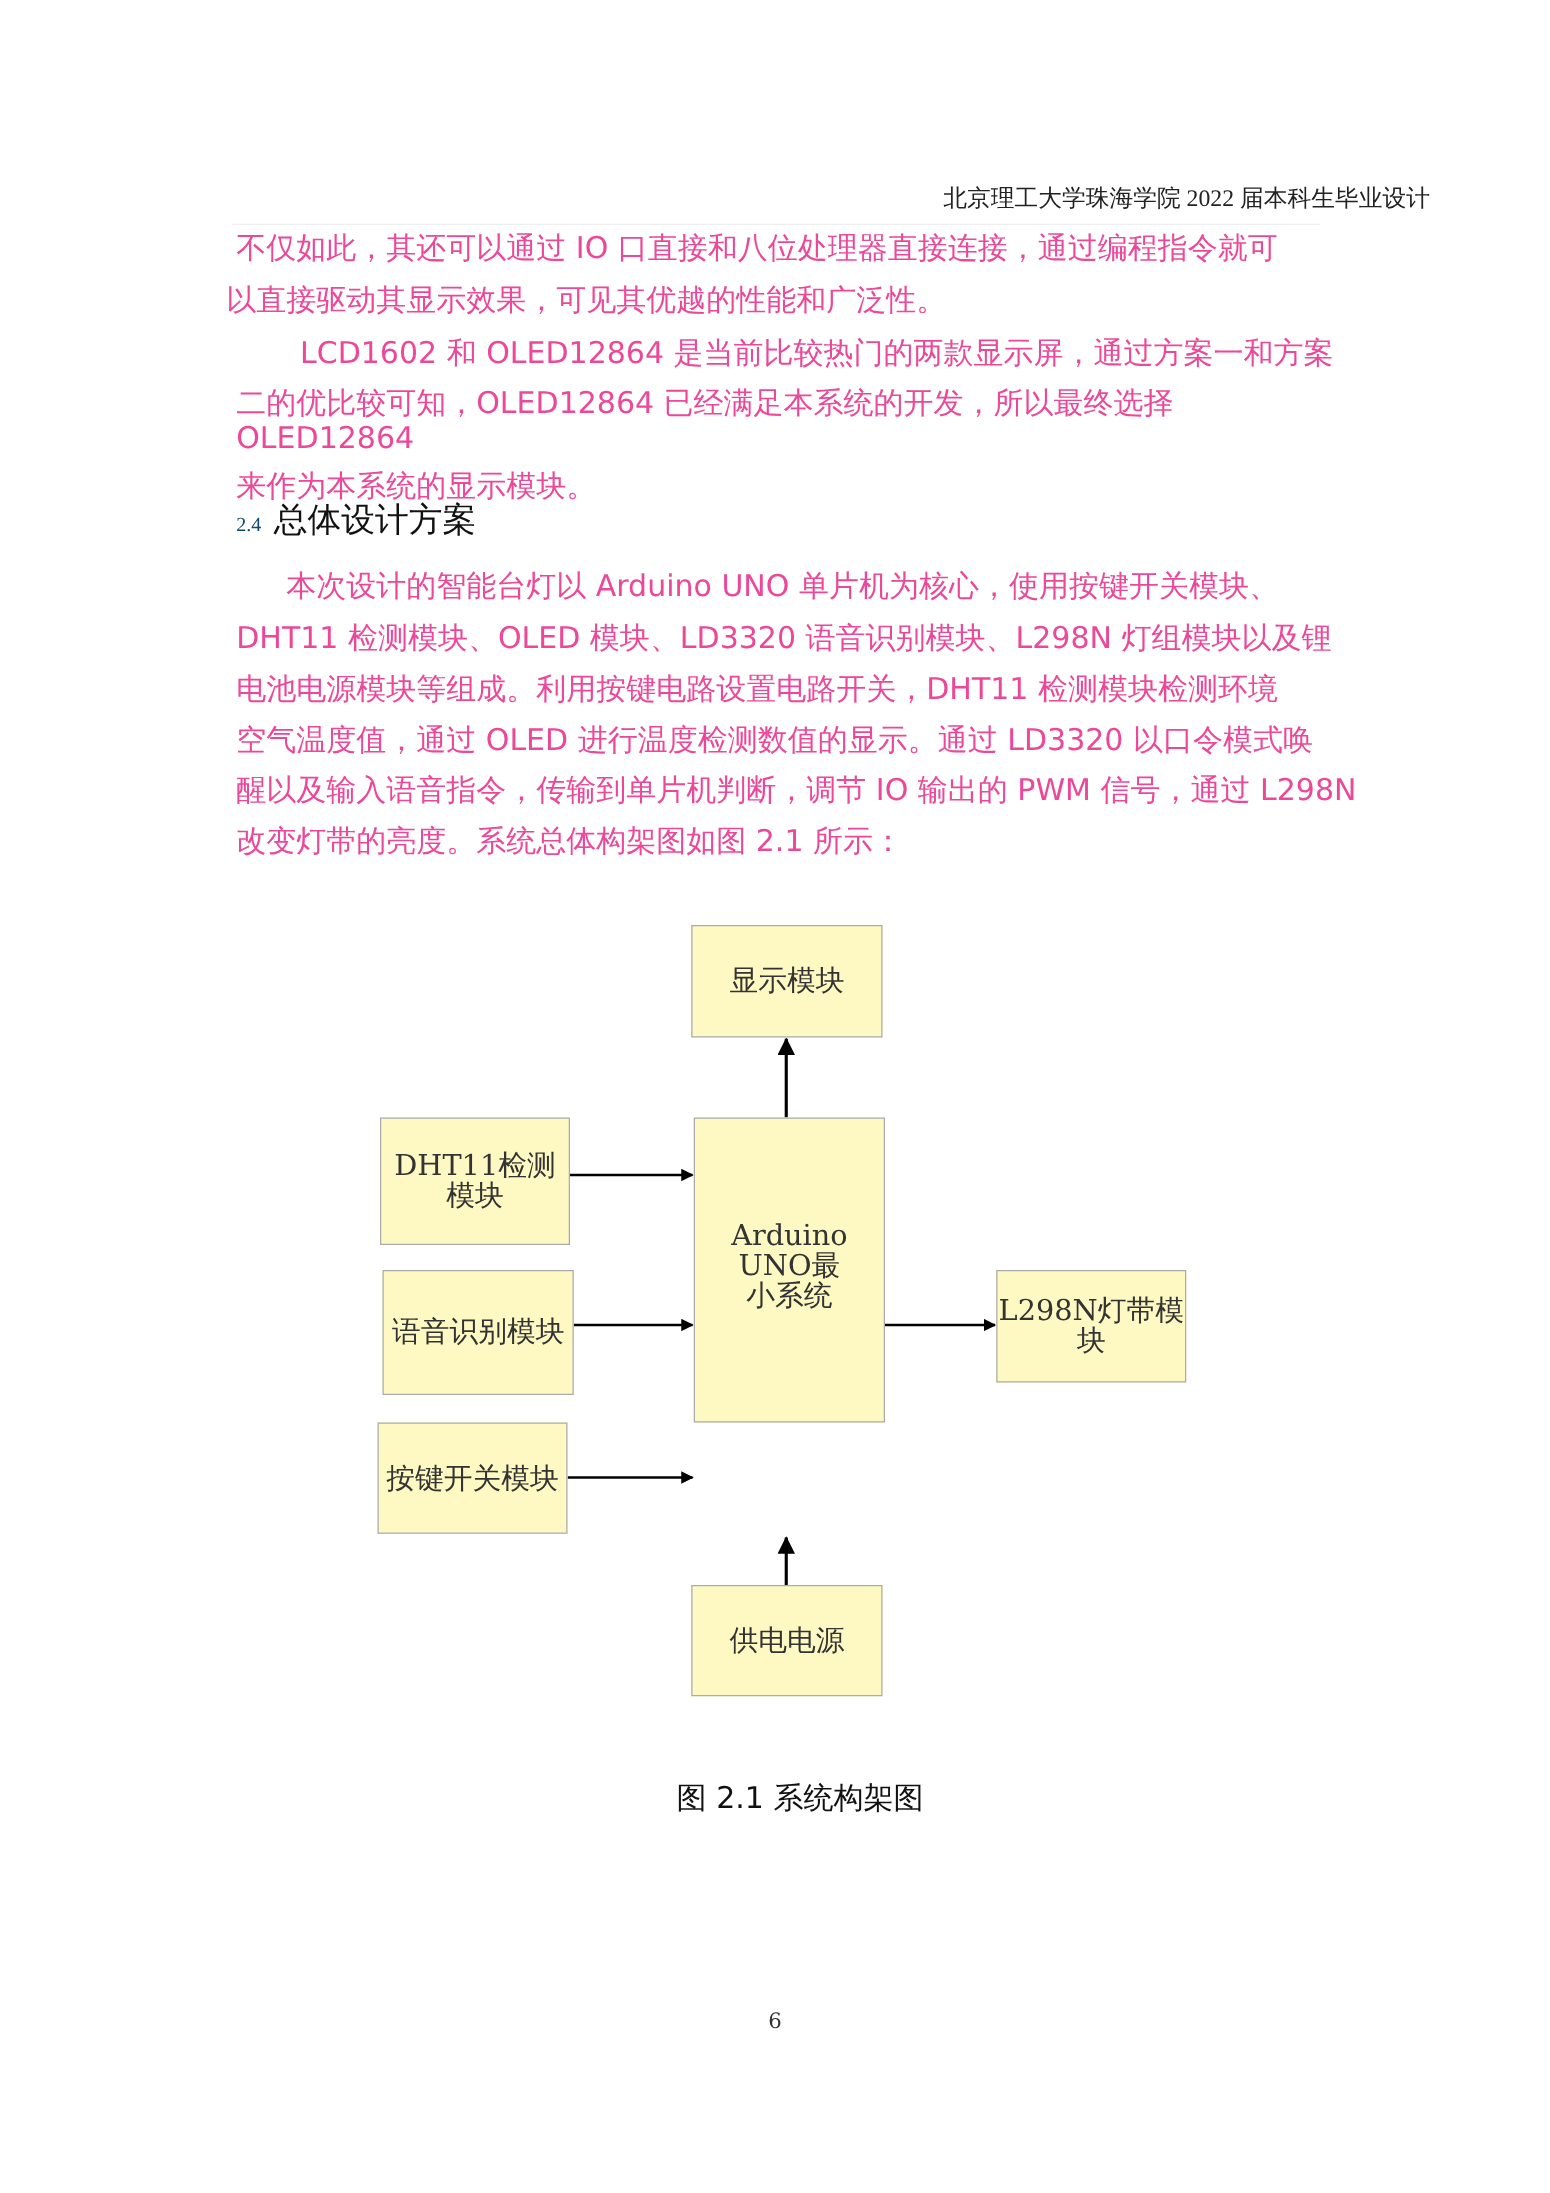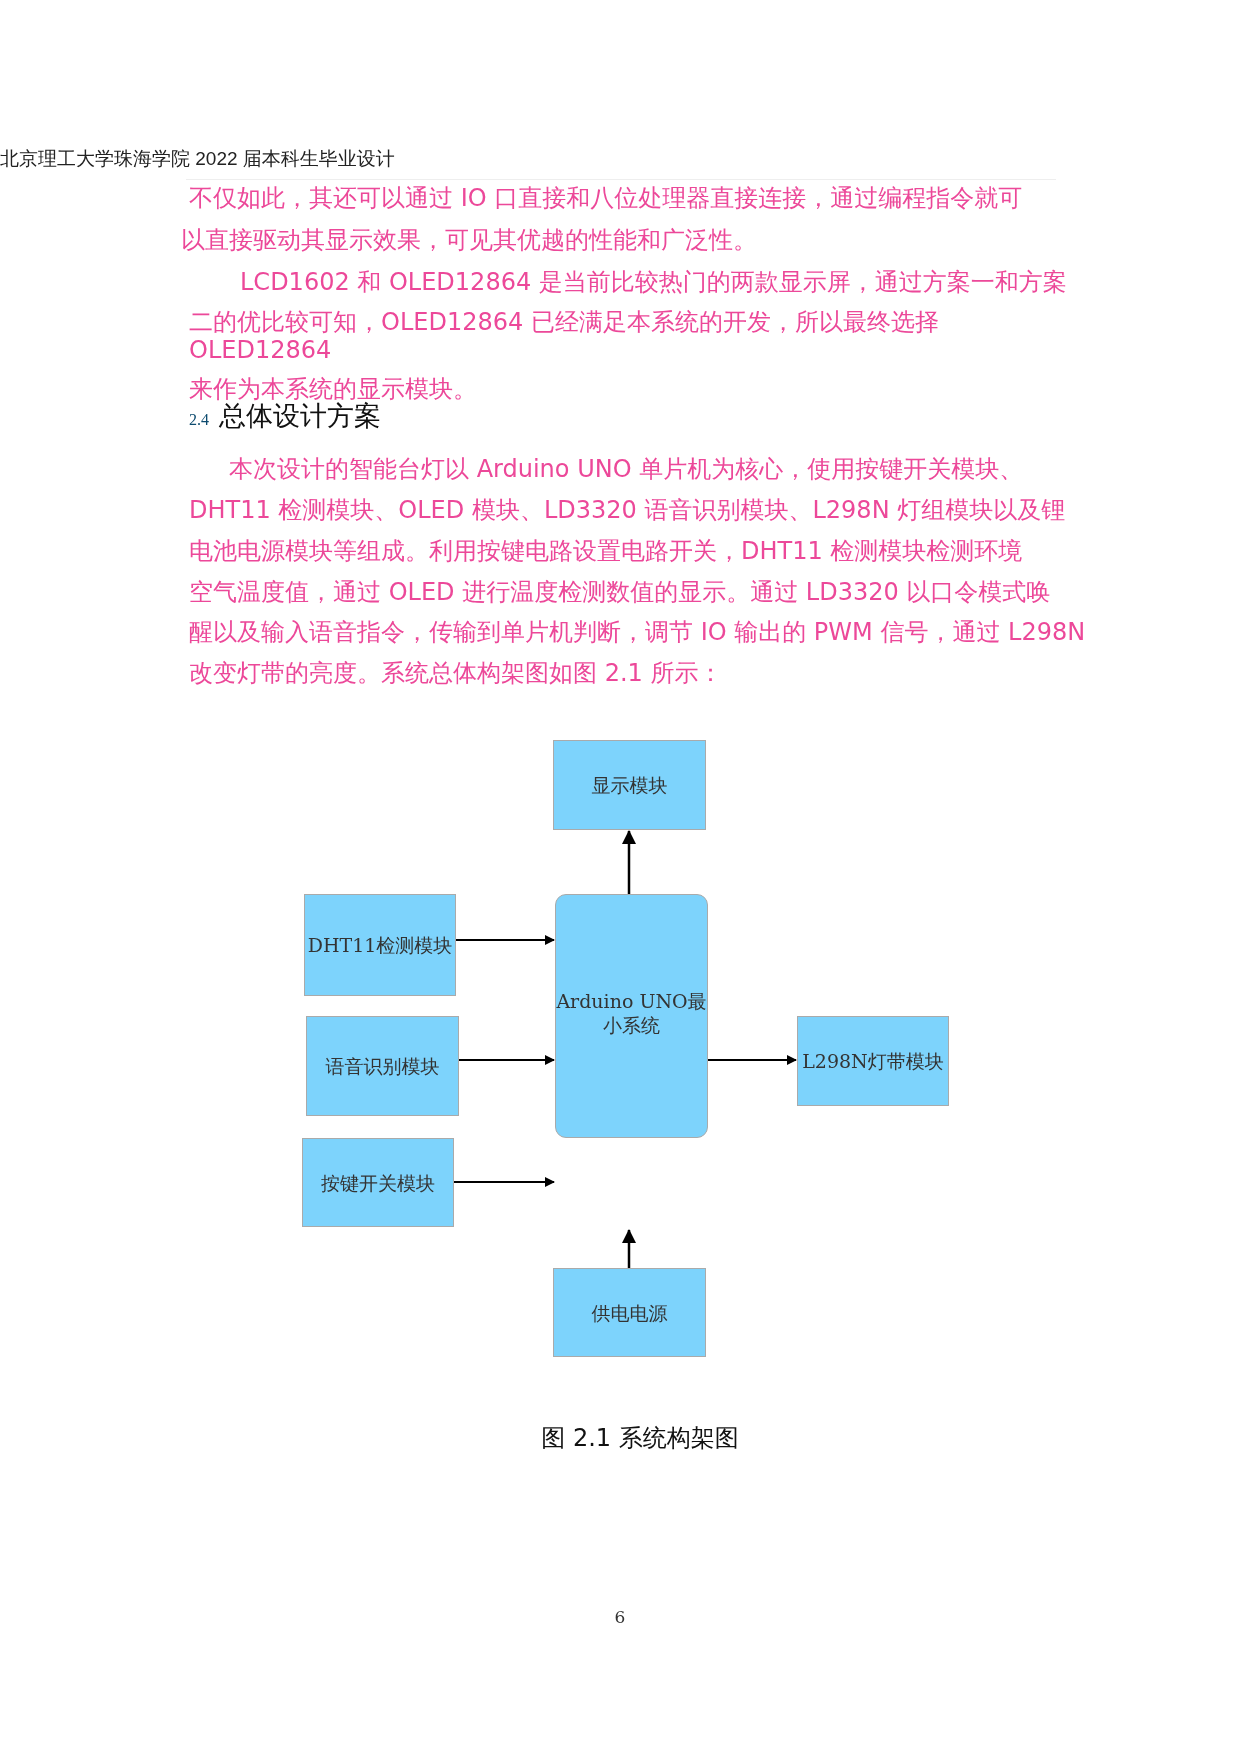--- a/index.html
+++ b/index.html
@@ -1,26 +1,26 @@
 <!DOCTYPE html>
 <html><head>
 <meta charset="utf-8">
 <style>
   html, body { margin:0; padding:0; background:#fff; }
   body { width:1240px; height:1754px; position:relative; overflow:hidden; color:#111;
          font-family:"DejaVu Sans","Liberation Sans",sans-serif; }
   .abs { position:absolute; white-space:nowrap; }
-  .header { left:0; width:1144px; top:146px; text-align:left; font-family:Liberation Sans, sans-serif;
+  .header { left:0; width:1144px; top:146px; text-align:right; font-family:Liberation Serif, serif;
             font-size:19px; color:#222; letter-spacing:0px; }
   .header-rule { left:186px; width:870px; top:179px; height:0; border-top:1px solid #eee; }
   .para { font-size:24px; line-height:24px; color:#ec4899; }
   .heading { font-size:27px; color:#111; }
   .heading .num { font-family:Liberation Serif, serif; font-size:16px; margin-right:10px; color:#0c4a6e; }
-  .box { position:absolute; border:1.5px solid #aaa; background:#7dd3fc; display:flex; align-items:center; justify-content:center;
-         text-align:center; font-family:"DejaVu Serif","Liberation Serif",serif; font-size:19px; color:#333; line-height:24px; box-sizing:border-box; }
+  .box { position:absolute; border:1.5px solid #aaa; background:#fef9c3; display:flex; align-items:center; justify-content:center;
+         text-align:center; font-family:"DejaVu Serif","Liberation Serif",serif; font-size:23px; color:#333; line-height:24px; box-sizing:border-box; }
   .caption { left:0; width:1240px; text-align:center; top:1422px; font-size:24px; color:#111;padding-left:20px; }
   .pagenum { left:0; width:1240px; text-align:center; top:1607px; font-size:17px; font-family:"DejaVu Serif","Liberation Serif",serif; color:#333; }
   svg.arrows { position:absolute; left:0; top:0; }
 </style>
 </head>
 <body>
 
 <div class="abs header">北京理工大学珠海学院 2022 届本科生毕业设计</div>
 <div class="abs header-rule"></div>
 
@@ -64,21 +64,21 @@
 
     <line x1="708" y1="1060" x2="796" y2="1060" stroke="#000" stroke-width="2" marker-end="url(#ah)"></line>
 
     <line x1="629" y1="1268" x2="629" y2="1230" stroke="#000" stroke-width="2.5" marker-end="url(#ahv)"></line>
   </svg>
 
   <div class="box" style="left:553px; top:740px; width:153px; height:90px;">
     <span>显示模块</span>
   </div>
 
-  <div class="box" style="left:555px; top:894px; width:153px; height:244px;border-radius:11px;">
+  <div class="box" style="left:555px; top:894px; width:153px; height:244px;">
     <div style="margin-top:-6px;">
       <div>Arduino UNO最</div>
       <div>小系统</div>
     </div>
   </div>
 
   <div class="box" style="left:304px; top:894px; width:152px; height:102px;">
     <span>DHT11检测模块</span>
   </div>
 

